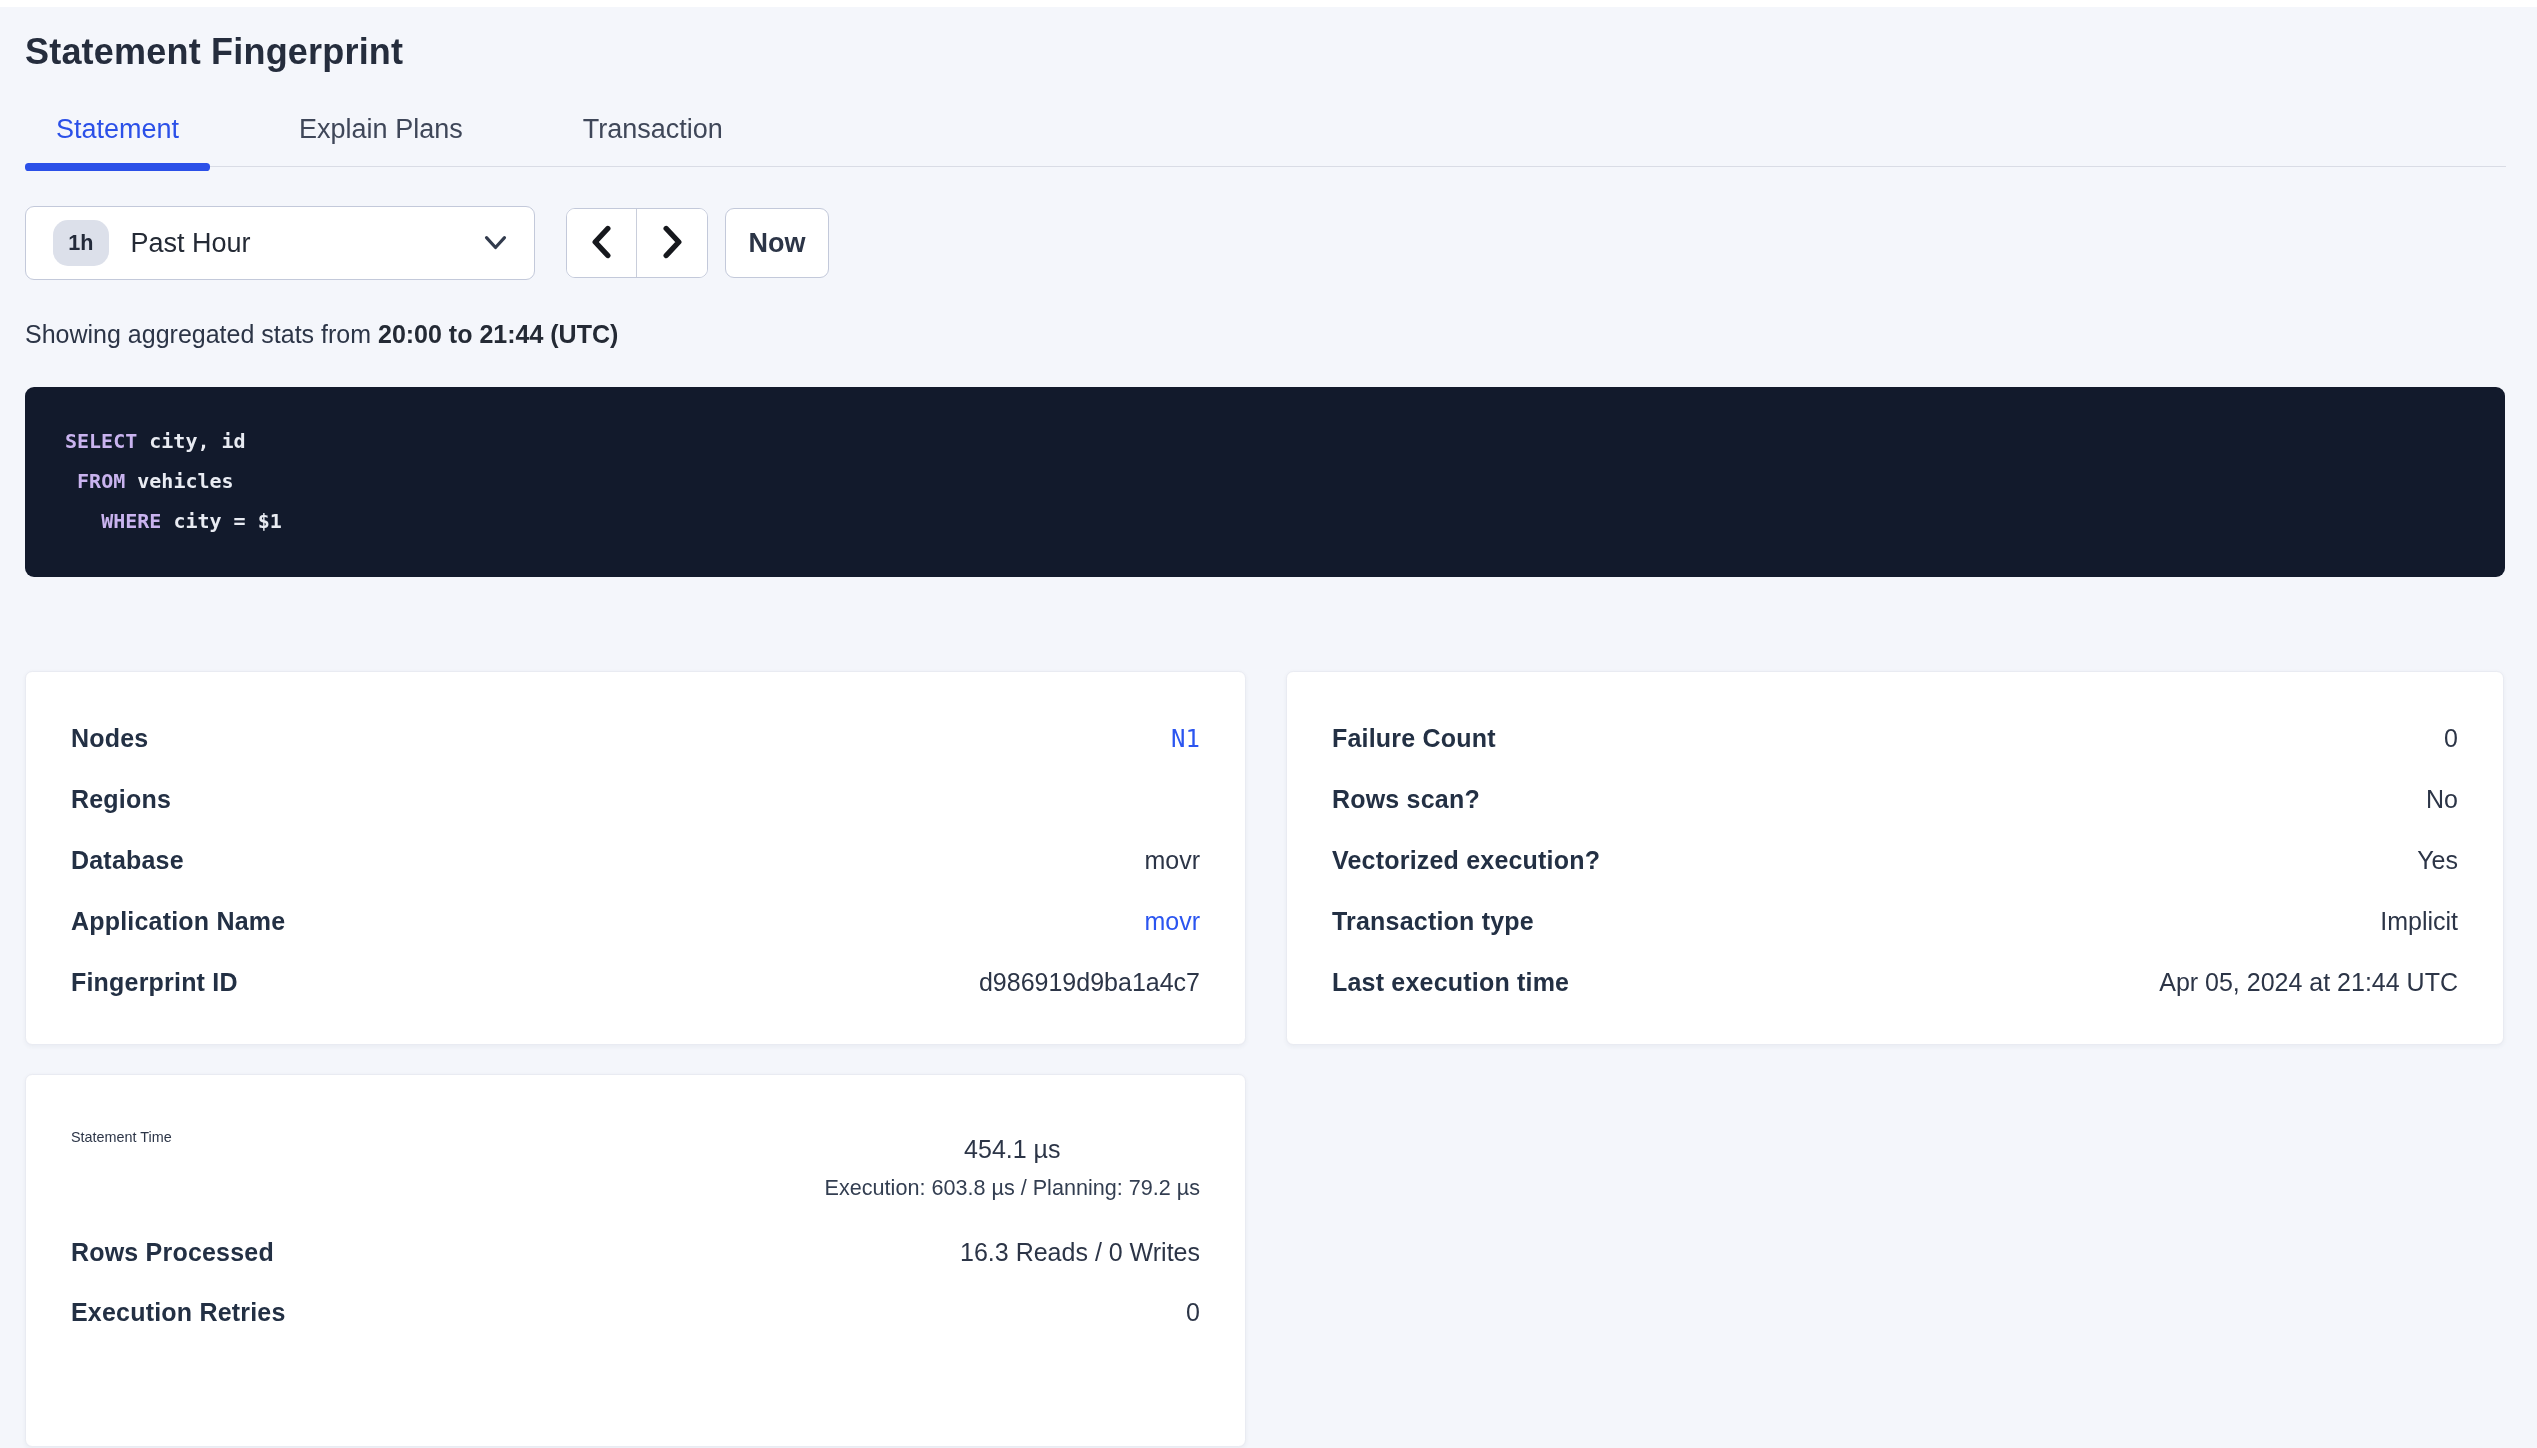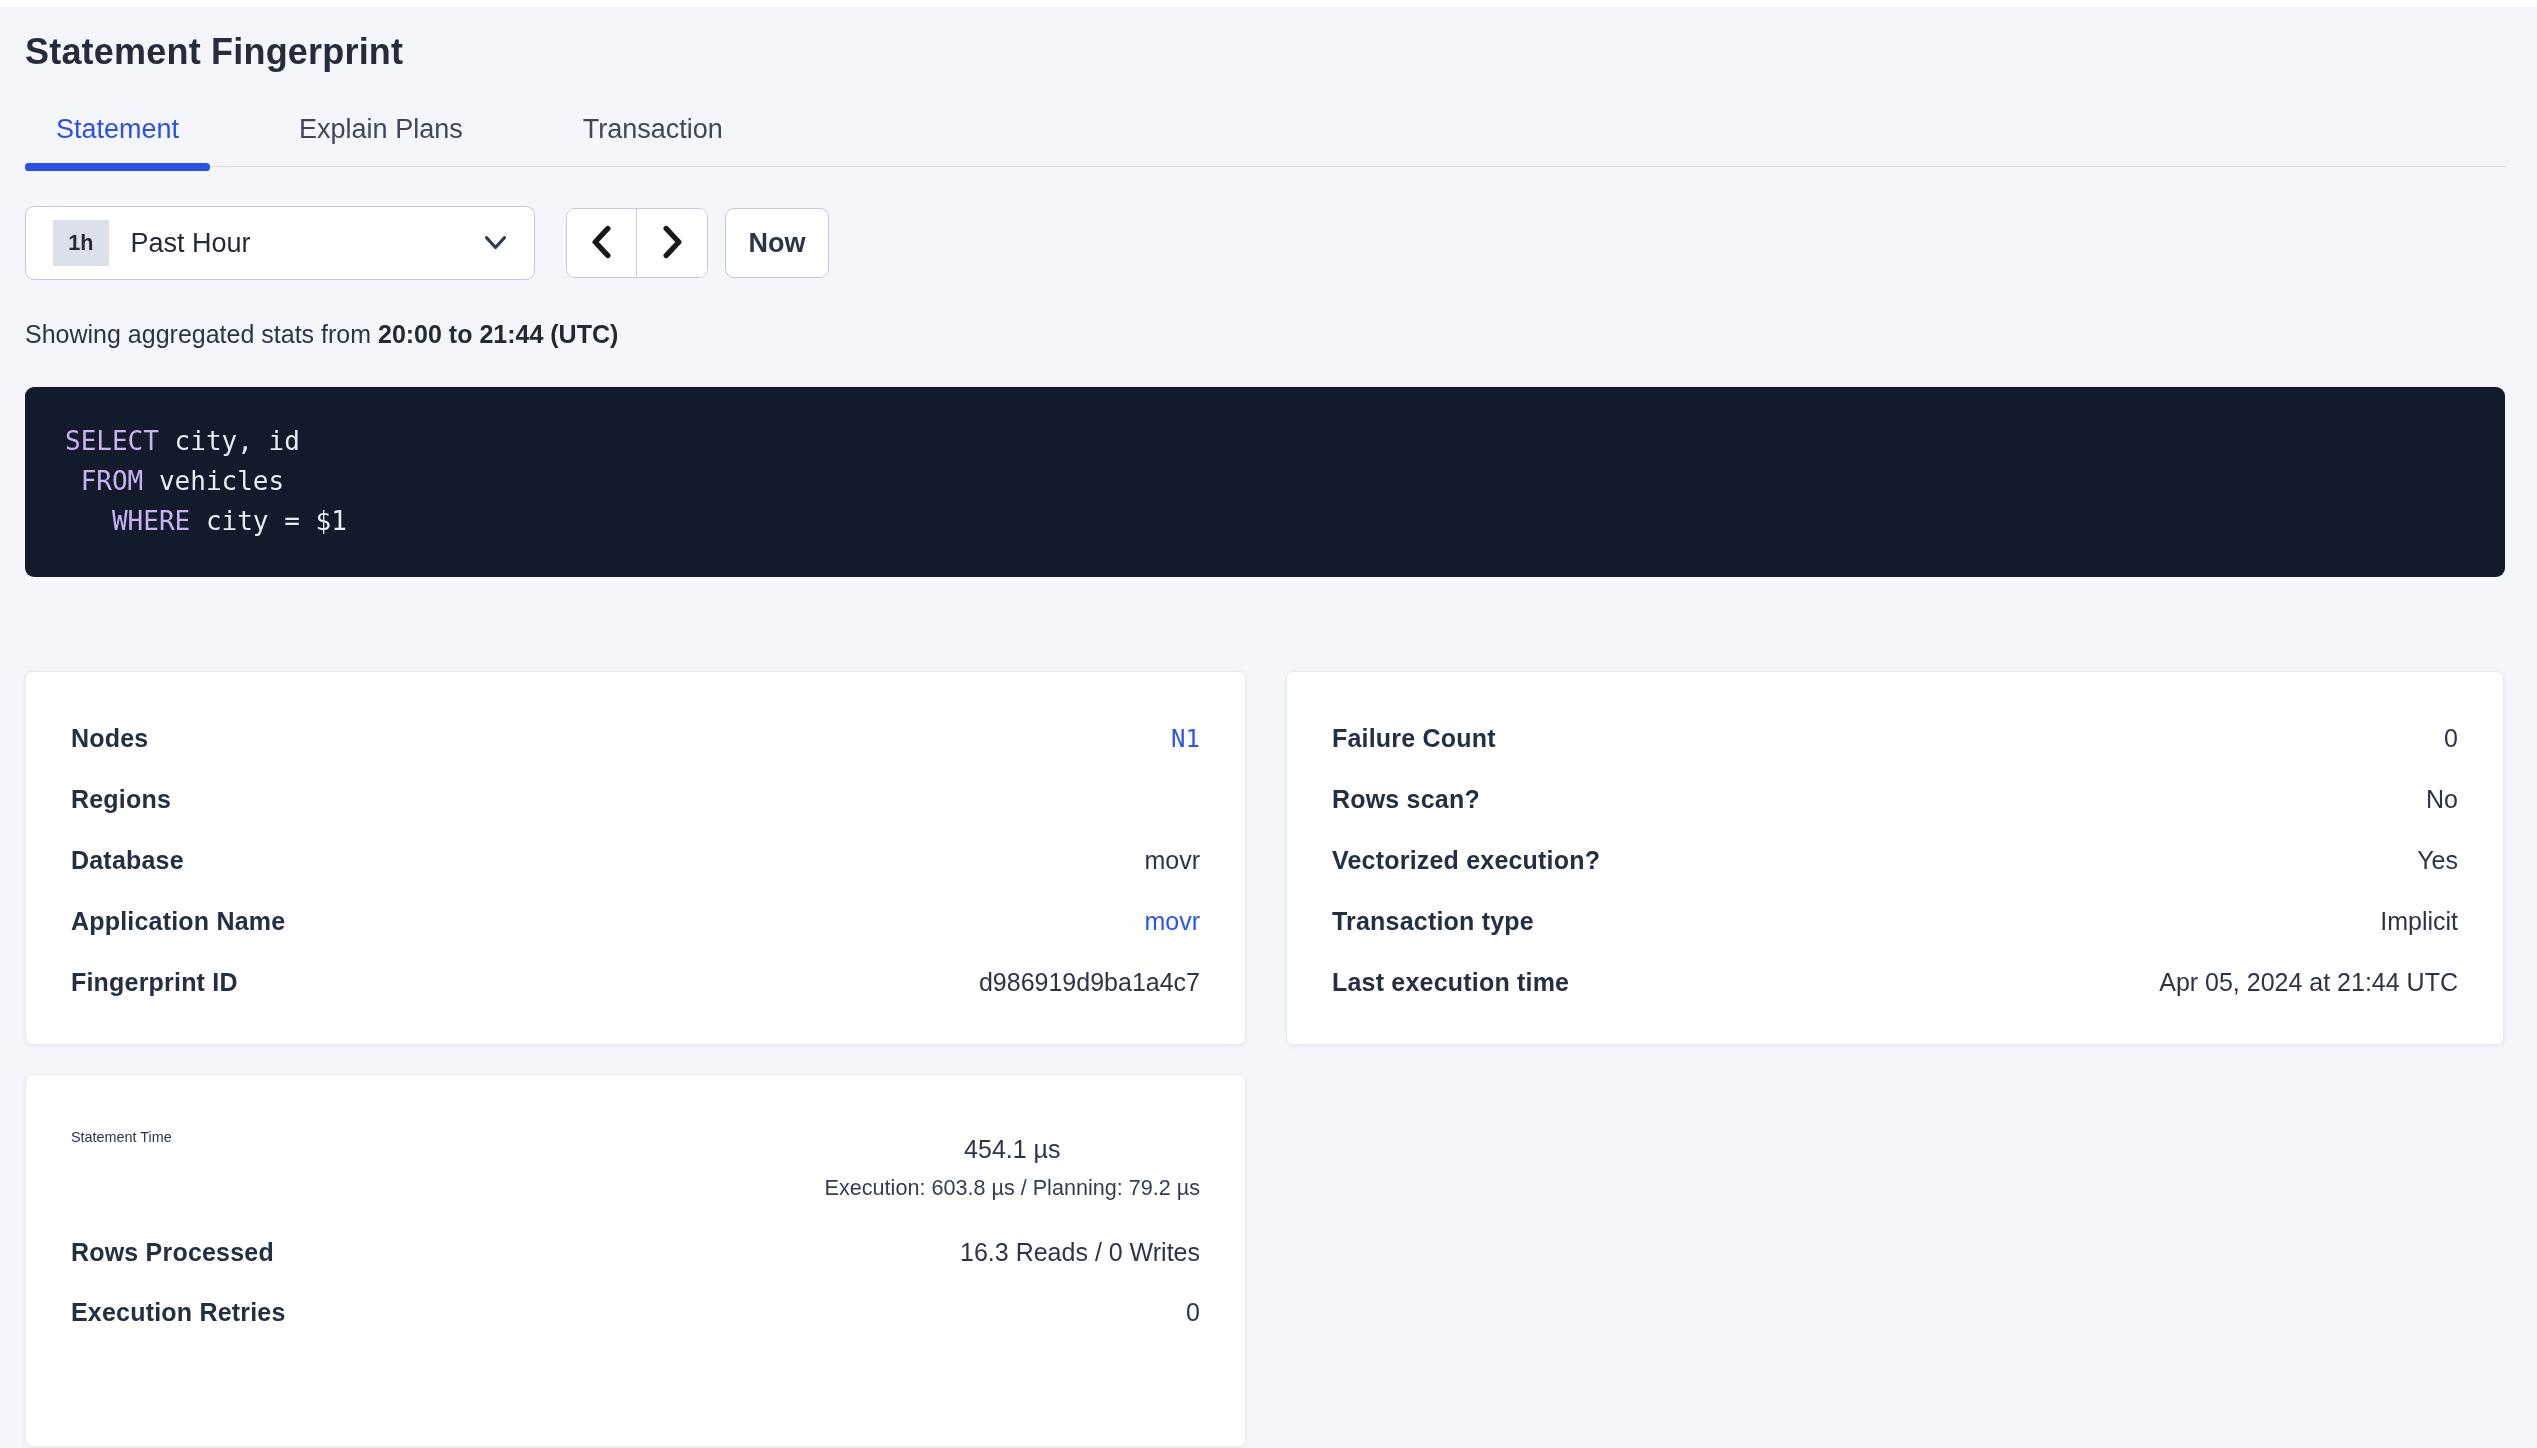--- a/index.html
+++ b/index.html
@@ -57,21 +57,21 @@
     border:0.9px solid #c3c9da;
     border-radius:9px;
     display:flex;
     align-items:center;
     padding:0 25px 0 27px;
     position:relative;
     cursor:pointer;
   }
   .interval-badge {
     background:#dce0ea;
-    border-radius:0;
+    border-radius:15px;
     padding:10px 15.3px;
     font-size:21.6px;
     font-weight:700;
     color:#232a3a;
   }
   .time-select-label {
     margin-left:21.6px;
     font-size:27px;
     color:#242a35;
   }
@@ -123,22 +123,22 @@
   .sql-box {
     margin-top:38px;
     width:2480px;
     height:190px;
     background:#121a2c;
     border-radius:9px;
     padding:34px 40px;
   }
   .sql-box pre {
     font-family:"DejaVu Sans Mono", monospace;
-    font-size:26px;
-    font-weight:400;
+    font-size:20px;
+    font-weight:700;
     line-height:40px;
     color:#e8ebf2;
     white-space:pre;
   }
   .sql-kw { color:#c9b3ef; }
 
   
   .cards {
     margin-top:94px;
     display:grid;

